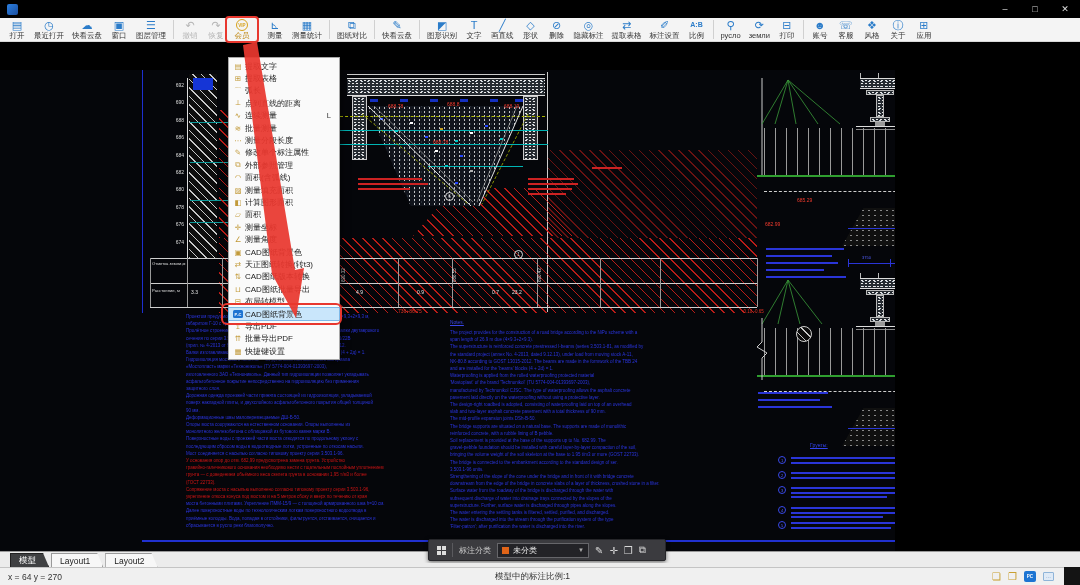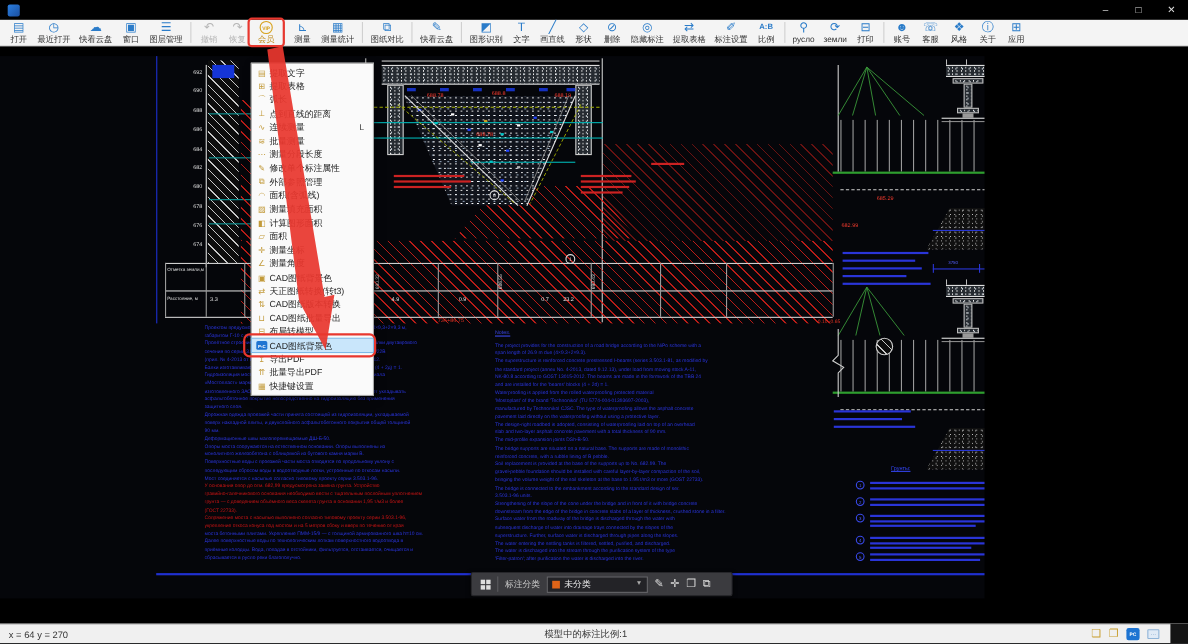--- a/index.html
+++ b/index.html
@@ -22,21 +22,21 @@
 .tbtn.disabled .ticon,.tbtn.disabled .tlabel{color:#b5b5b5}
 .vipcircle{width:12px;height:12px;border:1.3px solid #d7a21c;border-radius:50%;color:#d7a21c;font-size:4.5px;font-weight:bold;display:flex;align-items:center;justify-content:center}
 .tbtn.vip .tlabel{color:#c08a18}
 .vipbox{position:absolute;left:-4px;right:-4px;top:-2px;bottom:-2px;border:2px solid #e8372e;border-radius:4px;pointer-events:none;z-index:41}
 
 #tabbar{position:absolute;left:0;top:42px;width:1080px;height:16px;background:linear-gradient(#d8e2ee,#c6d4e4);display:flex;align-items:flex-end;padding-left:3px}
 #doctab{height:15px;background:#eef3f9;border:1px solid #9db3c9;border-bottom:none;display:flex;align-items:center;padding:0 6px;font-size:8.5px;color:#222;border-radius:2px 2px 0 0}
 #doctab .close{margin-left:8px;color:#777;font-size:7px}
 #tabcollapse{position:absolute;right:8px;top:4px;font-size:7px;color:#555}
 
-#canvas{position:absolute;left:0;top:51px;width:895px;height:493px;background:#05060a;overflow:hidden}
+#canvas{position:absolute;left:0;top:70px;width:895px;height:493px;background:#05060a;overflow:hidden}
 #gfxsvg{position:absolute;left:0;top:0;z-index:3;pointer-events:none}
 .spk{background-color:#11141c;background-image:radial-gradient(#ffffff 0.6px,transparent 0.7px),radial-gradient(#9fb3c8 0.5px,transparent 0.6px);background-size:5px 4px,7px 6px;background-position:0 0,2px 3px}
 .spk2{background-color:#262b31;background-image:radial-gradient(#e8e8e8 0.7px,transparent 0.8px),radial-gradient(#c9d2da 0.6px,transparent 0.7px);background-size:4px 3px,6px 5px}
 .spk3{background-color:#101010;background-image:radial-gradient(#d8d8d8 0.6px,transparent 0.7px),radial-gradient(#888 0.5px,transparent 0.6px);background-size:4px 4px,6px 5px}
 .hR{background-image:repeating-linear-gradient(45deg,rgba(215,32,26,0.85) 0 1px,transparent 1px 7px)}
 .hRd{background-image:repeating-linear-gradient(45deg,rgba(200,30,25,0.9) 0 1px,transparent 1px 4px)}
 .hBW{background-color:#0d0d0d;background-image:repeating-linear-gradient(45deg,#c8c8c8 0 1px,transparent 1px 6px)}
 .tinyln{white-space:nowrap;overflow:hidden;font-size:4.5px;line-height:7.2px}
 
 #menu{position:absolute;left:228px;top:57px;width:112px;background:#fafafa;border:1px solid #a8a8a8;box-shadow:2px 3px 7px rgba(0,0,0,.5);padding:2px 0;z-index:30}
@@ -682,20 +682,25 @@
       <div class="mitem">
         <span class="micon">▦</span>
         <span class="mlabel">快捷键设置</span>
       </div>
     </div>
 
   <svg id="arrowsvg" width="1080" height="585">
     <polygon points="243,45 257,42 295,270 304,268 296,318 272,274" fill="#e8372e" opacity="0.93"></polygon>
   </svg>
 
+  <div id="layouttabs">
+      <div class="ltab active">模型</div>
+      <div class="ltab">Layout1</div>
+      <div class="ltab">Layout2</div>
+    </div>
 
   <div id="statusbar">
     <span id="coords">x = 64  y = 270</span>
     <span id="scaleinfo">模型中的标注比例:1</span>
     <div id="statusicons">
       <span class="sicon">❏</span>
       <span class="sicon">❐</span>
       <span class="pcbadge">PC</span>
       <span class="chaticon">···</span>
     </div>

